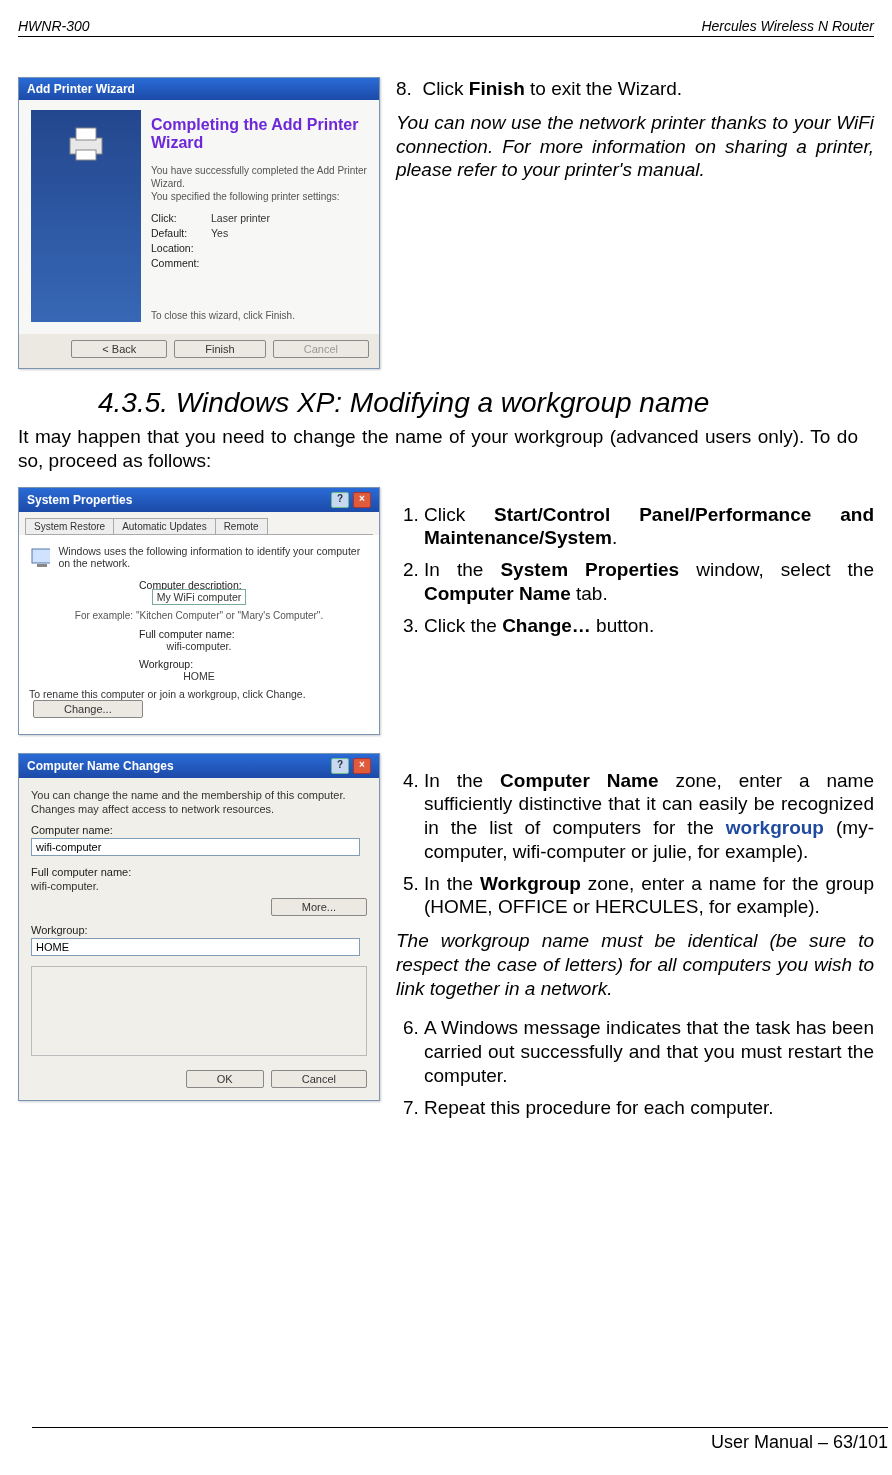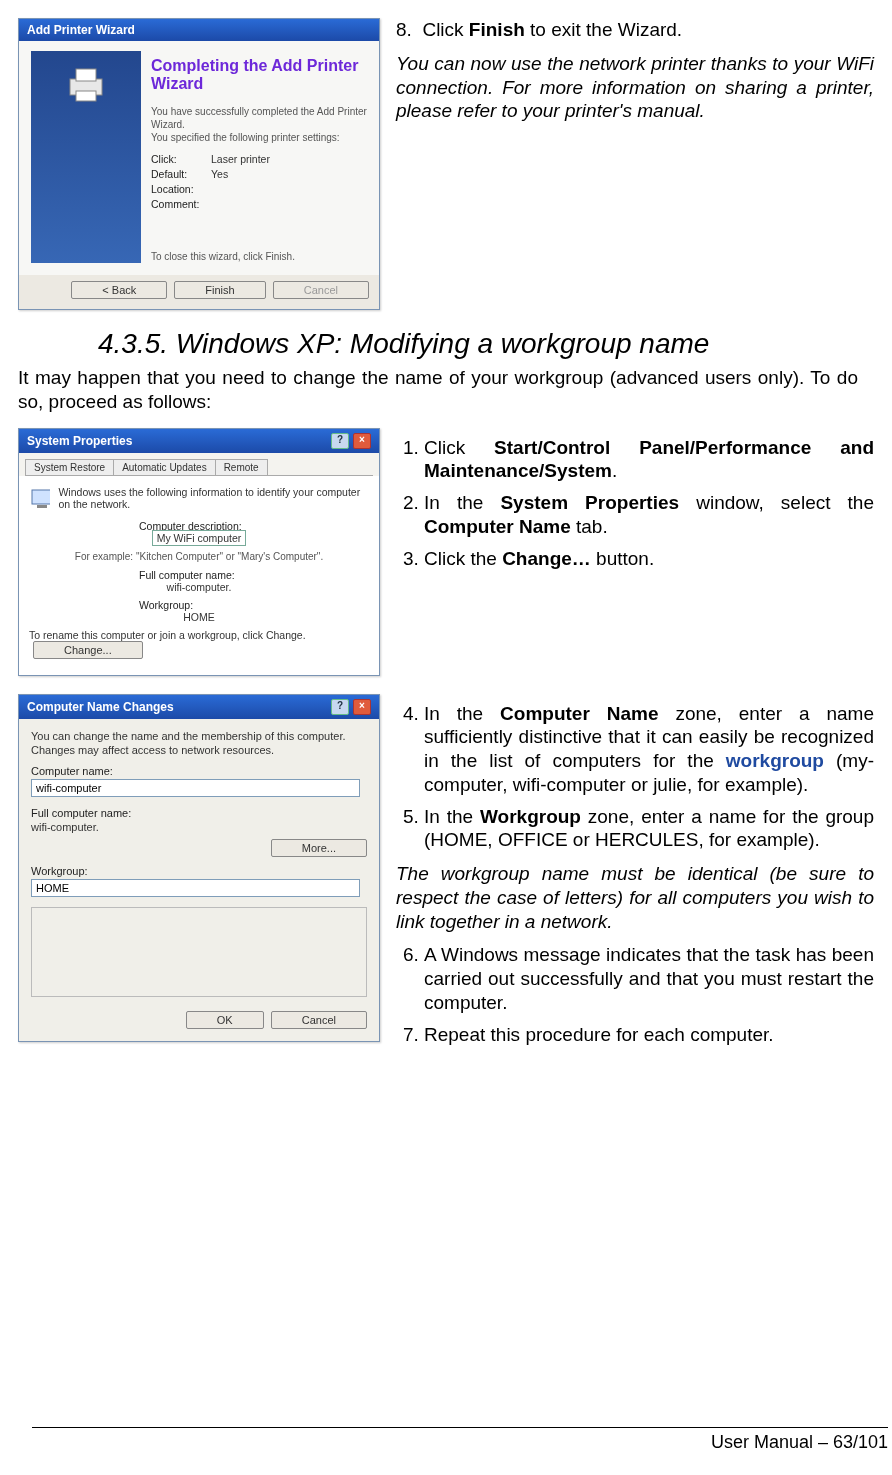--- a/index.html
+++ b/index.html
@@ -71,21 +71,21 @@
   .field-row .lab { width:60px; color:#222; }
   .btnbar { text-align:right; padding-top:10px; }
   .winbtn {
     display:inline-block; border:1px solid #888; background:#ece9e2;
     padding:2px 30px; font-size:11px; margin-left:4px; border-radius:2px;
   }
   .winbtn.disabled { color:#999; }
 
   .body-text { font-size: 19px; line-height: 1.25; }
   .body-text p { margin: 0 0 10px 0; }
-  .body-text ol { margin: 8px 0 10px 0; padding-left: 28px; }
+  .body-text ol { margin: 16px 0 10px 0; padding-left: 28px; }
   .body-text li { margin-bottom: 8px; }
   .italic { font-style: italic; }
   .justify { text-align: justify; }
   .link-blue { color:#1f4aa0; font-weight:bold; }
 
   h2.section {
     font-style: italic;
     font-weight: normal;
     font-size: 28px;
     margin: 14px 0 6px 80px;
@@ -119,20 +119,24 @@
     width:856px;
     text-align:right;
     padding-top:4px;
   }
 </style>
 </head>
 <body>
 
 <div class="page">
 
+  <div class="header-row">
+    <span>HWNR-300</span>
+    <span>Hercules Wireless N Router</span>
+  </div>
 
   <div class="two-col">
     <div class="col-left">
       <div class="winbox" style="width:360px;">
         <div class="titlebar">
           <span>Add Printer Wizard</span>
         </div>
         <div class="body wizard-sidebar">
           <div class="side">
             <svg viewBox="0 0 48 48">

